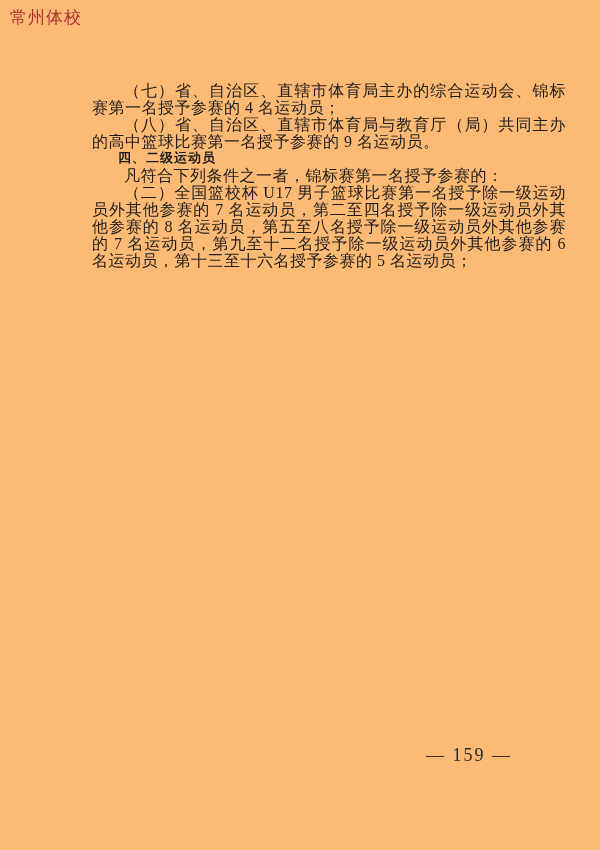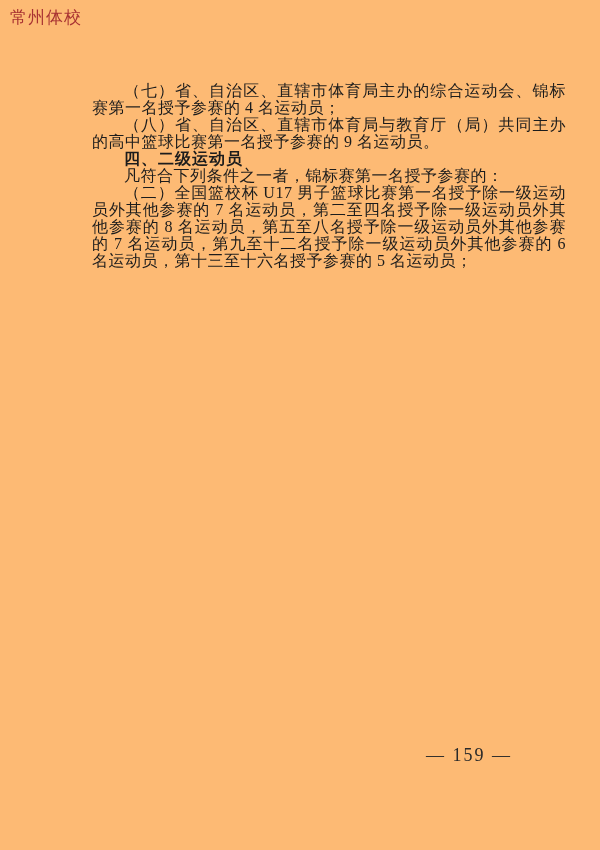--- a/index.html
+++ b/index.html
@@ -38,23 +38,23 @@
   .content p {
     margin: 0;
     padding: 0;
     text-indent: 2em;
     letter-spacing: 0.5px;
   }
   .content .section-heading {
     margin: 0;
     padding: 0;
     text-indent: 2em;
-    font-size: 16px;
+    font-size: 13px;
     font-weight: bold;
-    font-family: Liberation Serif, serif;
+    font-family: Liberation Mono, monospace;
     letter-spacing: 1px;
   }
   .page-number {
     position: absolute;
     top: 745px;
     right: 88px;
     font-size: 18px;
     letter-spacing: 2px;
     color: #2a2a2a;
     white-space: nowrap;

